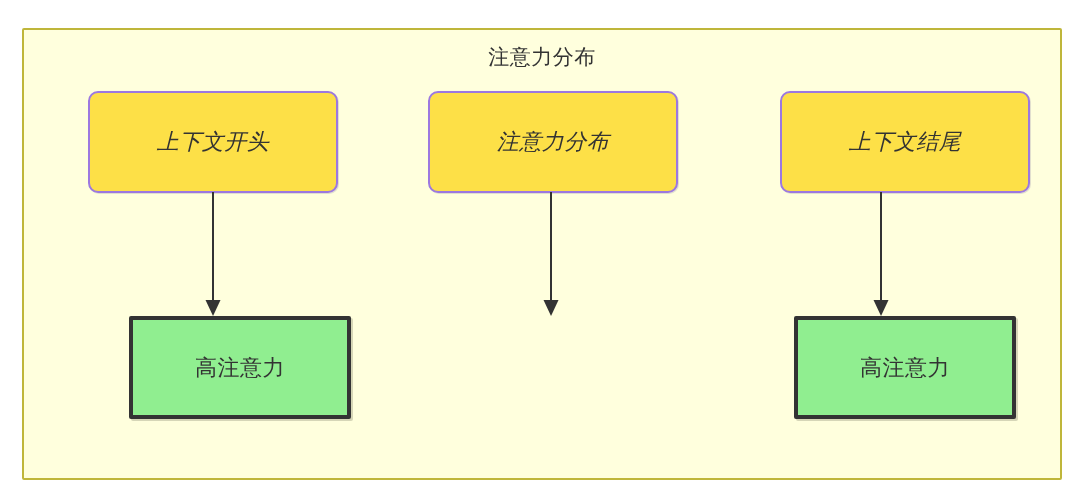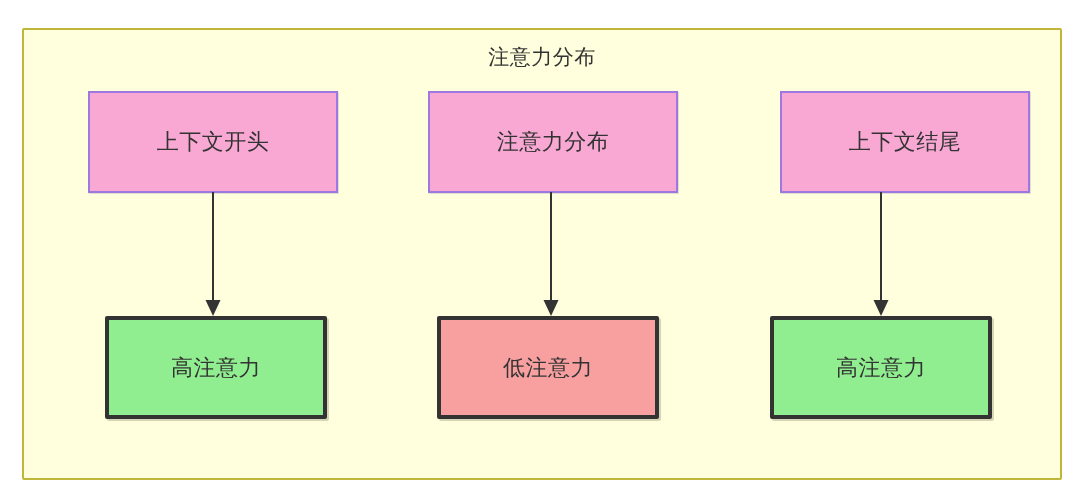--- a/index.html
+++ b/index.html
@@ -59,33 +59,35 @@
     font-size: 22px;
     line-height: 28px;
     letter-spacing: 0.5px;
     white-space: nowrap;
   }
 
   
   .node--context {
     width: 250px;
     height: 102px;
-    background: #f9a8d4;
+    background: #fde047;
     border: 2px solid #9c78e0;
-    border-radius: 0;
+    border-radius: 10px;
     box-shadow: 1px 1px 0 rgba(120,110,160,0.22);
+    font-style: italic;
   }
 
   
   .node--outcome {
     width: 222px;
     height: 103px;
     border: 4px solid #333333;
     border-radius: 2px;
     box-shadow: 2px 2px 0 rgba(90,90,70,0.25);
+    margin-left: 24px;
   }
   .node--high {
     background: #90ee90;
   }
   .node--low {
     background: #f8a0a0;
   }
 
   
   .col-1-top { left: 88px;  top: 91px; }
@@ -152,21 +154,18 @@
     <svg width="26" height="126" viewBox="0 0 26 126" xmlns="http://www.w3.org/2000/svg">
       <line x1="13" y1="0" x2="13" y2="110" stroke="#333333" stroke-width="2"></line>
       <polygon points="13,124 5.5,108 20.5,108" fill="#333333"></polygon>
     </svg>
   </div>
 
   <div class="node node--outcome node--high col-1-bottom">
     <span>高注意力</span>
   </div>
 
-  <div class="node node--outcome node--low col-2-bottom">
-    <span>低注意力</span>
-  </div>
 
   <div class="node node--outcome node--high col-3-bottom">
     <span>高注意力</span>
   </div>
 
 </div>
 
 </body></html>

